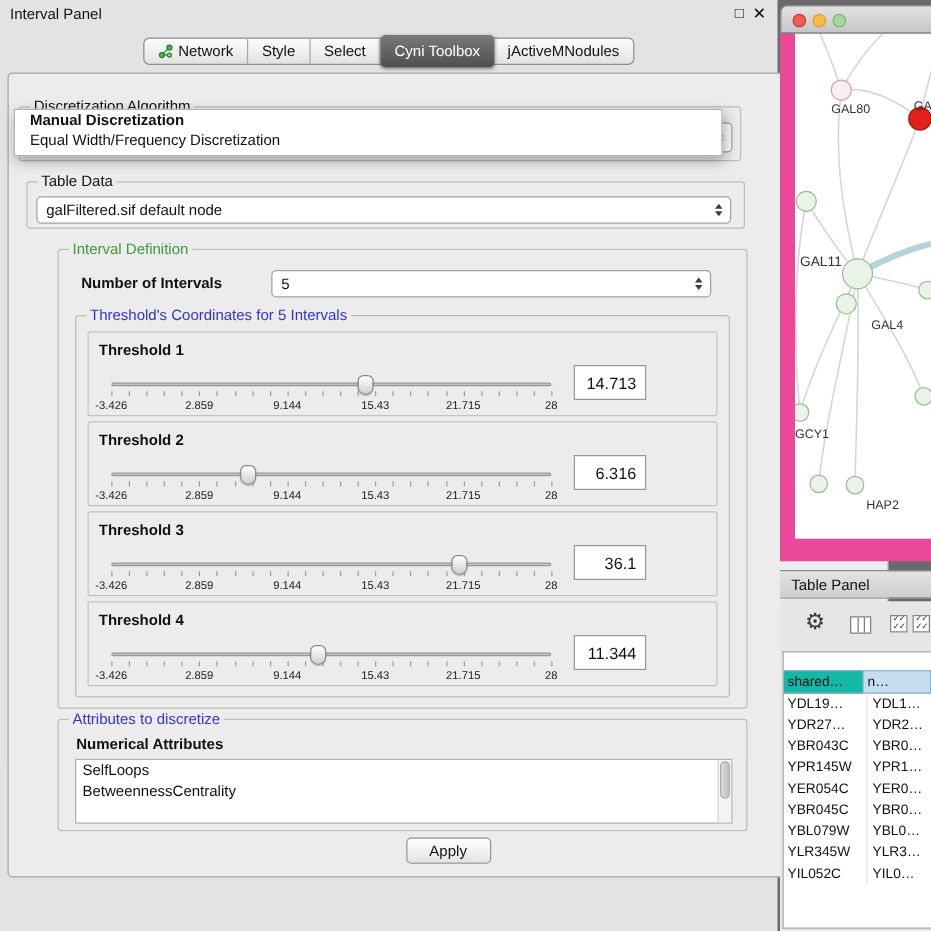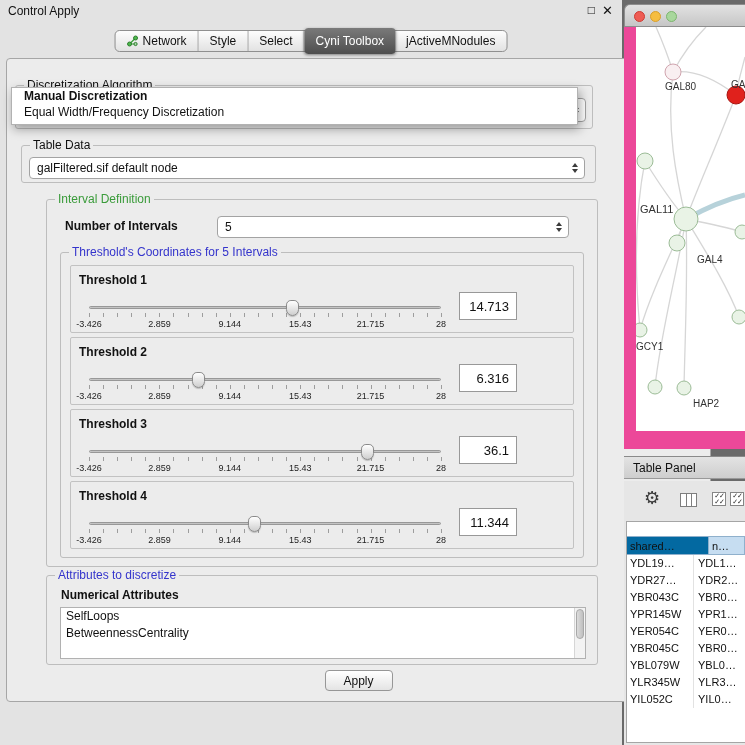--- a/index.html
+++ b/index.html
@@ -85,32 +85,32 @@
 #columns-icon{position:absolute;left:56px;top:8px;width:17px;height:14px;background:#fff;border:1px solid #7e7e7e;}
 #columns-icon::before{content:"";position:absolute;left:5px;top:0;bottom:0;width:1px;background:#7e7e7e;}
 #columns-icon::after{content:"";position:absolute;left:10px;top:0;bottom:0;width:1px;background:#7e7e7e;}
 .chk-icon{position:absolute;top:7px;width:14px;height:14px;background:#fff;border:1px solid #858585;font-size:7px;line-height:6px;letter-spacing:-1px;color:#2c2c2c;text-align:center;overflow:hidden;}
 .chk-icon::before{content:"\2713\2713\A\2713\2713";white-space:pre;display:block;}
 #chk-icon-1{left:88px;}
 #chk-icon-2{left:106px;}
 #tp-scrollpane{position:absolute;left:2px;top:40px;width:119px;height:222px;background:#fff;border:1px solid #a5a5a5;border-right:none;}
 #tp-header{position:absolute;left:0;top:14px;right:0;height:19px;display:flex;}
 .hcell{font-size:11px;padding:3px 0 0 3px;border:1px solid #8fb0cc;border-left:none;overflow:hidden;white-space:nowrap;}
-#hcell-1{width:82px;background:#0369a1;}
+#hcell-1{width:64px;background:#14b8a6;}
 #hcell-2{flex:1;background:#c6ddf1;}
 #tp-rows{position:absolute;left:0;top:33px;right:0;}
 .trow{display:flex;height:17px;font-size:11px;}
 .tcell1{width:66px;padding:2px 0 0 3px;white-space:nowrap;overflow:hidden;}
 .tcell2{flex:1;padding:2px 0 0 4px;border-left:1px solid #e2e2e2;white-space:nowrap;overflow:hidden;}
 </style>
 </head>
 <body>
 
 <div id="left-window">
-  <div class="lw-title">Control Apply</div>
+  <div class="lw-title">Interval Panel</div>
   <div class="float-icon">□</div>
   <div class="close-icon">✕</div>
 
   <div id="top-tabs" class="segmented">
       <div class="segment">
         <span class="tab-icon">
           <svg width="12" height="12" viewBox="0 0 12 12">
             <path d="M3 9 L9 3 M3 9 L9 9" stroke="#3aa03a" stroke-width="1.2" fill="none"></path>
             <circle cx="3" cy="9" r="2" fill="#4db84d" stroke="#2e7d2e"></circle>
             <circle cx="9" cy="3" r="2" fill="#4db84d" stroke="#2e7d2e"></circle>

